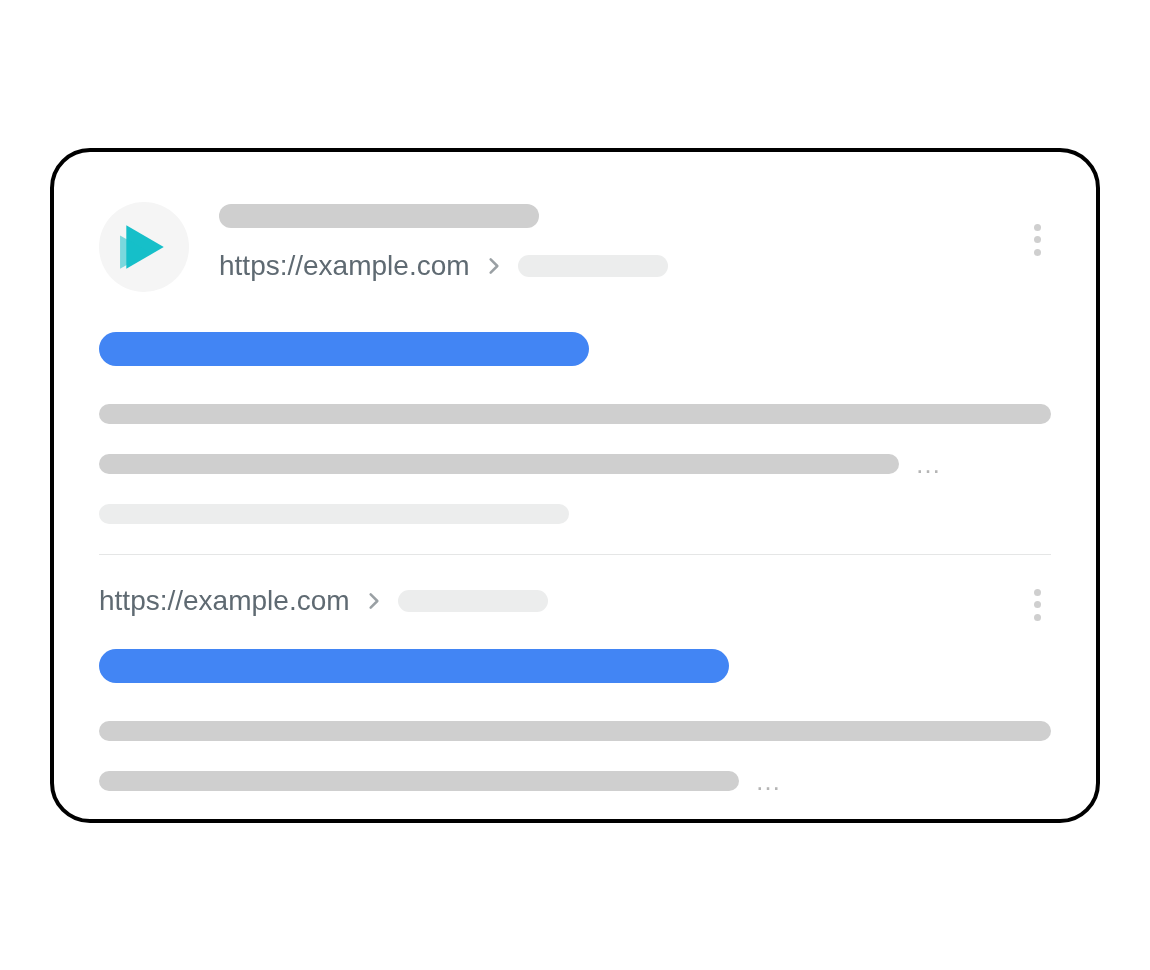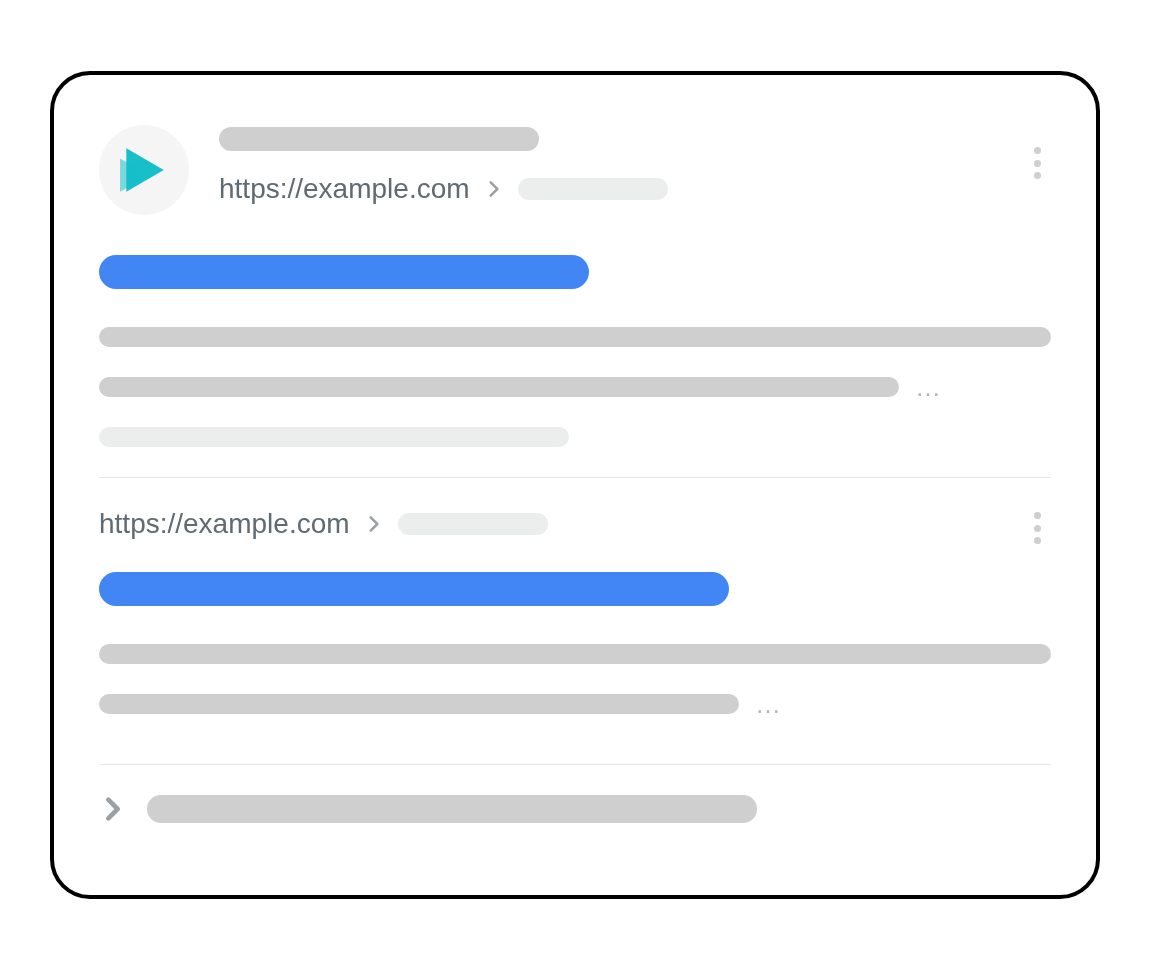--- a/index.html
+++ b/index.html
@@ -7,21 +7,21 @@
     font-family: Arial, Helvetica, sans-serif;
     background: #fff;
     width: 1150px;
     height: 970px;
     display: flex;
     align-items: center;
     justify-content: center;
   }
   .card {
     width: 1050px;
-    height: 828px;
+    height: 675px;
     border: 4px solid #000;
     border-radius: 40px;
     background: #fff;
     padding: 50px 45px 35px 45px;
     position: relative;
     overflow: hidden;
   }
 
   
   .result-header {

